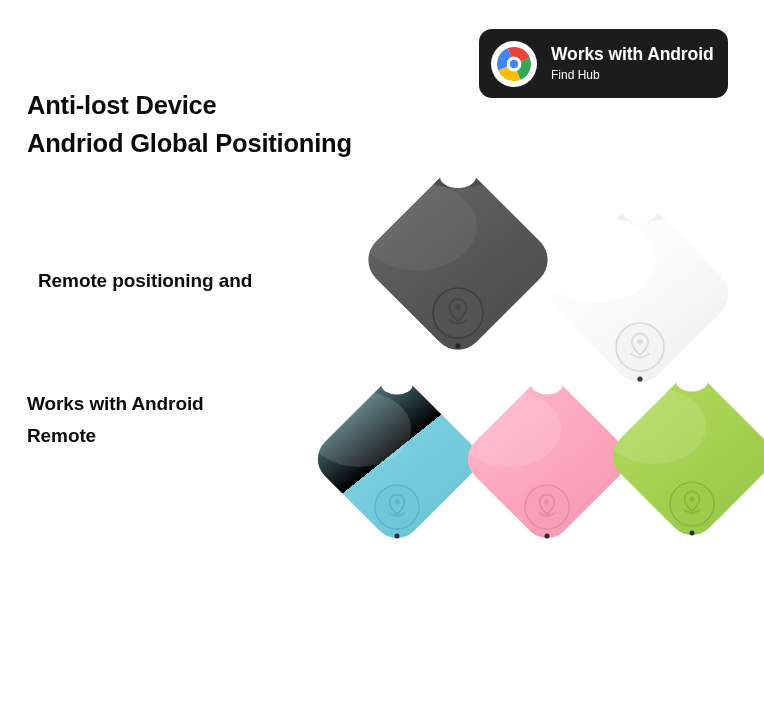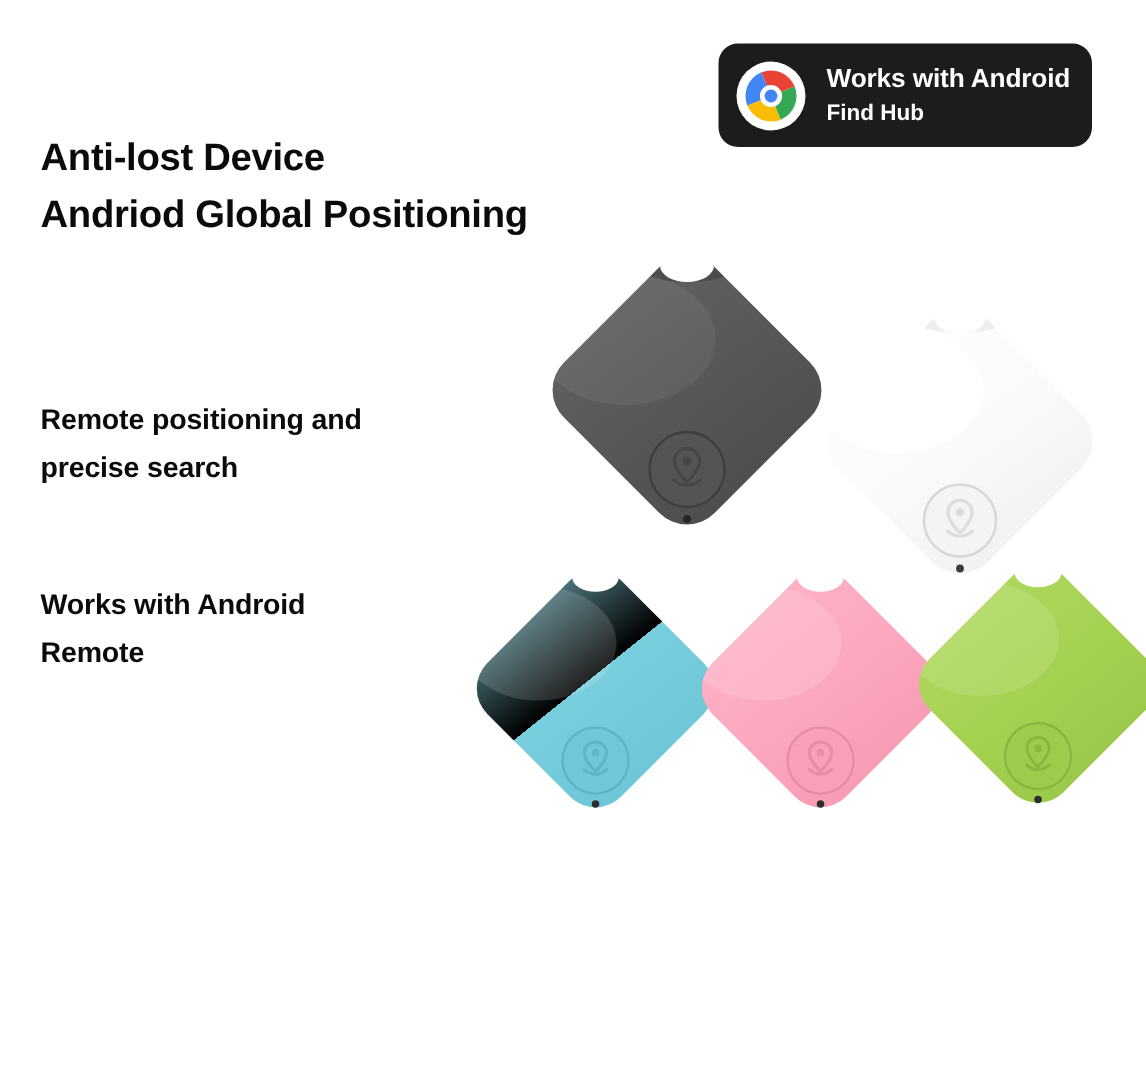--- a/index.html
+++ b/index.html
@@ -51,22 +51,22 @@
   }
   .badge-title {
     color: #ffffff;
     font-size: 17.5px;
     font-weight: bold;
     letter-spacing: -0.1px;
     line-height: 1.15;
   }
   .badge-sub {
     color: #ffffff;
-    font-size: 15px;
-    font-weight: bold;
+    font-size: 12px;
+    font-weight: normal;
     line-height: 1.2;
     margin-top: 4px;
   }
 
   
   .headline {
     position: absolute;
     left: 27px;
     top: 86px;
     width: 420px;
@@ -77,21 +77,21 @@
     letter-spacing: -0.2px;
   }
   .feature {
     position: absolute;
     color: #0b0b0b;
     font-size: 19px;
     font-weight: bold;
     line-height: 1.68;
     letter-spacing: -0.1px;
   }
-  .feature-1 { left: 27px; top: 265px; width: 300px; }
+  .feature-1 { left: 38px; top: 265px; width: 300px; }
   .feature-2 { left: 27px; top: 388px; width: 300px; }
 
   
   .tracker {
     position: absolute;
   }
   .tracker svg { display: block; }
 </style>
 </head>
 <body>
@@ -118,21 +118,20 @@
     </div>
   </div>
 
   <div class="headline">
     <div>Anti-lost Device</div>
     <div>Andriod Global Positioning</div>
   </div>
 
   <div class="feature feature-1">
     <div>Remote positioning and</div>
-    <div>precise search</div>
   </div>
   <div class="feature feature-2">
     <div>Works with Android</div>
     <div>Remote</div>
   </div>
 
   <svg width="0" height="0" style="position:absolute" aria-hidden="true">
     <defs>
 
       <clipPath id="holeClipBlack"></clipPath>

